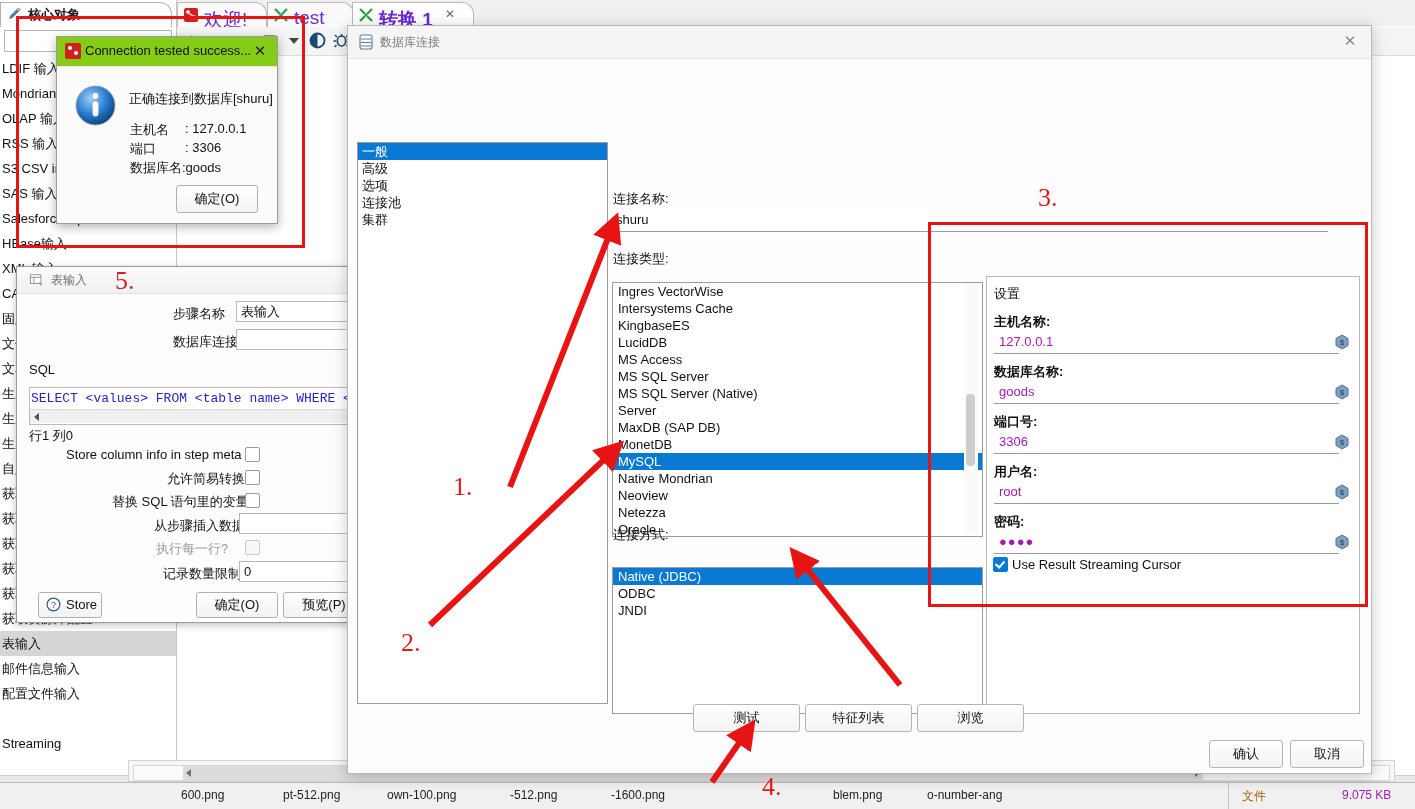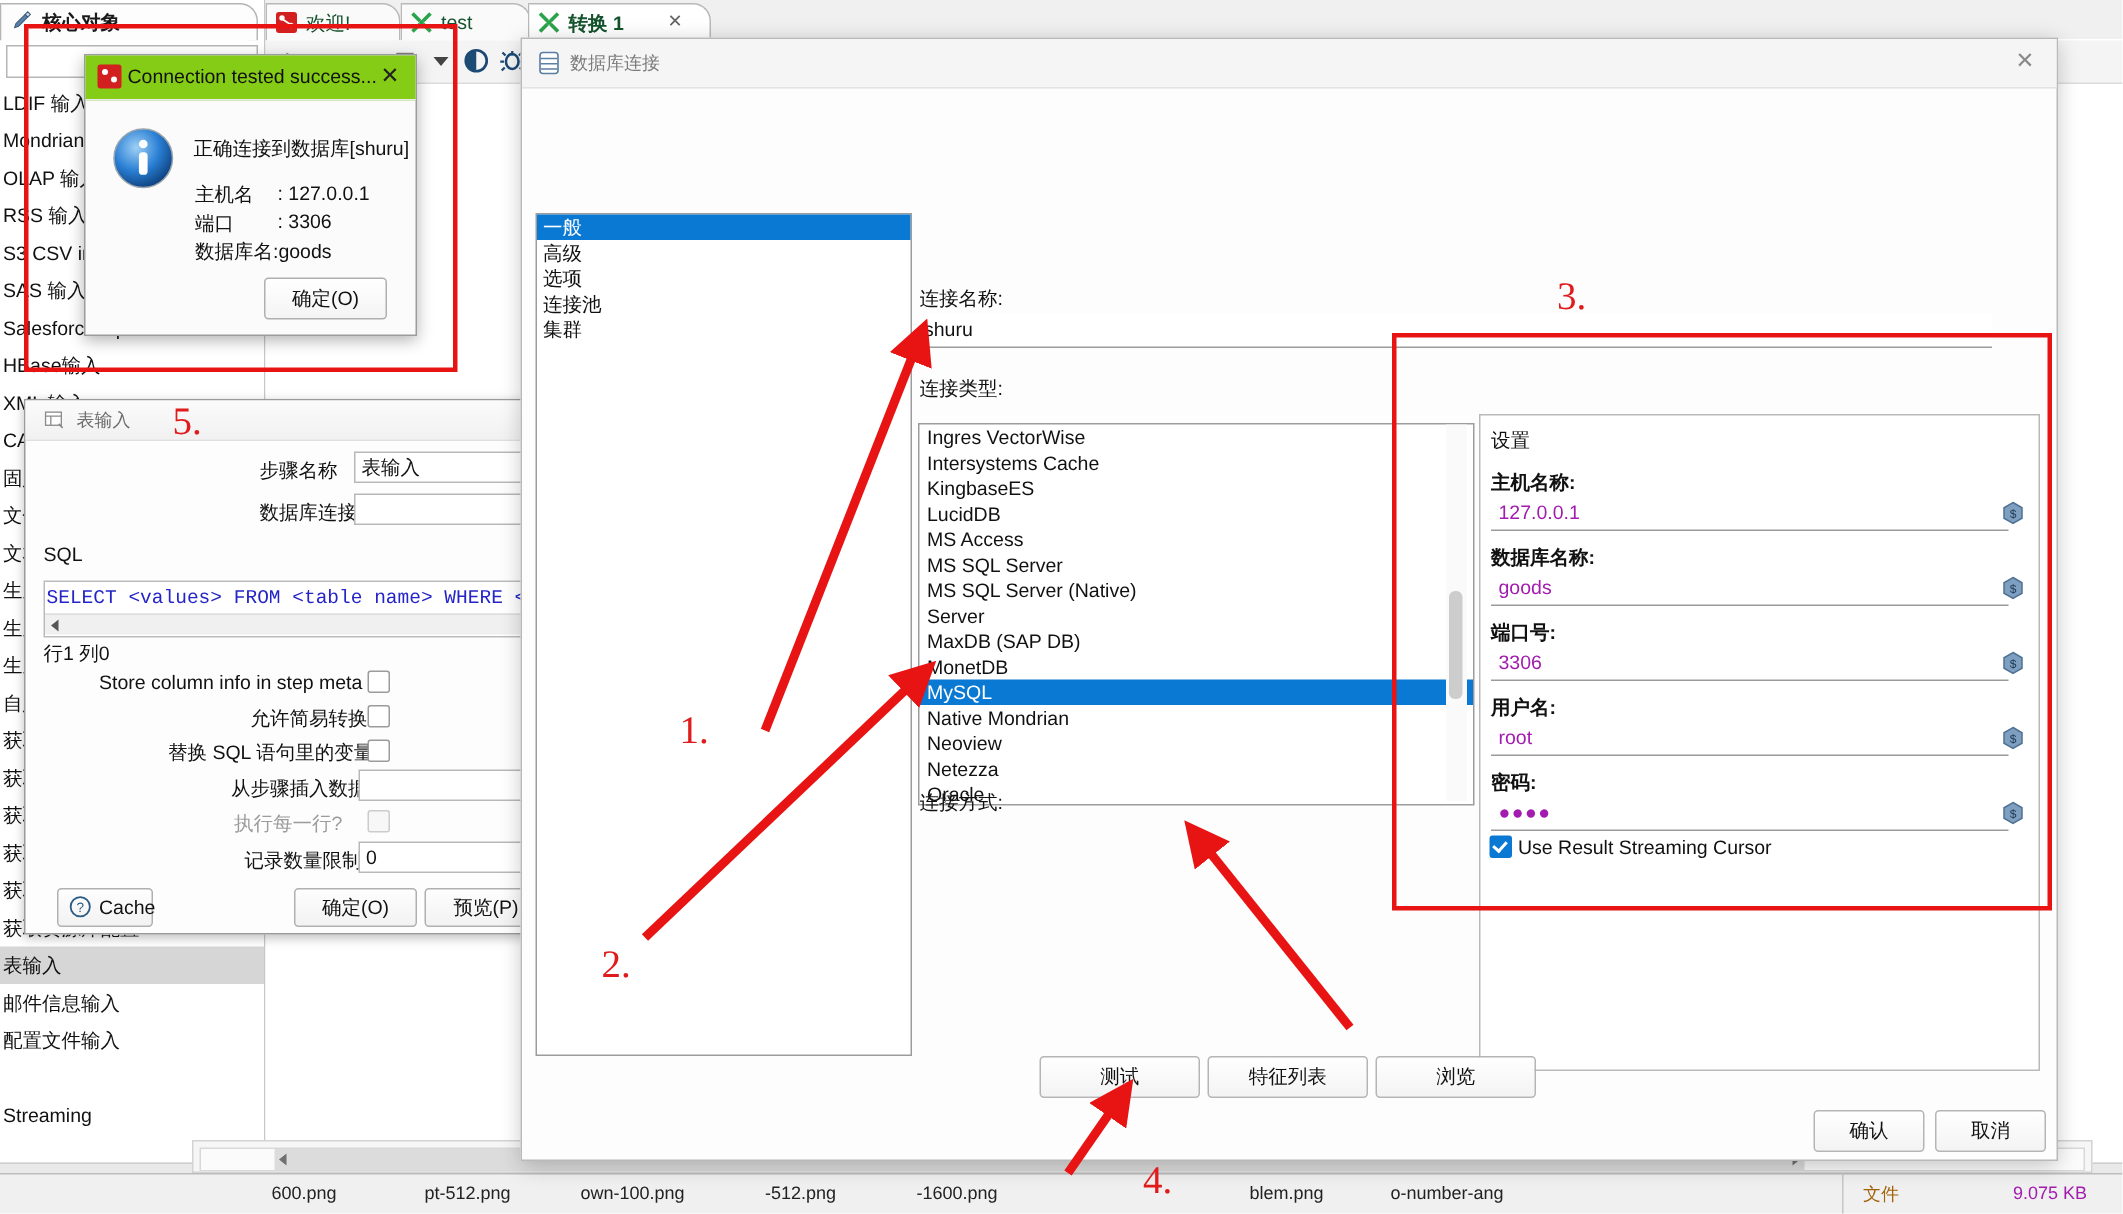--- a/index.html
+++ b/index.html
@@ -30,21 +30,21 @@
   .tree{position:absolute;left:0;top:56px;width:176px;}
   .tree-item{height:25px;line-height:25px;padding-left:2px;font-size:13px;color:#111;white-space:nowrap;overflow:hidden;}
   .tree-item.sel{background:#d6d6d6;}
 
   
   #canvas{left:177px;top:56px;width:1238px;height:724px;background:#ffffff;}
 
   
   #tabstrip{left:177px;top:0px;width:1238px;height:26px;background:#f0f0f0;}
   .etab{position:absolute;top:2px;height:24px;background:#fafafa;border:1px solid #b9b9b9;border-bottom:none;border-radius:0 12px 0 0;}
-  .etab .lbl{position:absolute;left:26px;top:4px;font-size:13px;color:#14532d;white-space:nowrap;}
+  .etab .lbl{position:absolute;left:26px;top:4px;font-size:19px;color:#6d28d9;white-space:nowrap;}
   .etab.active{background:#ffffff;}
   .etab.active .lbl{font-weight:bold;}
   .etab .ico{position:absolute;left:5px;top:4px;width:16px;height:16px;}
   .etab .x{position:absolute;top:4px;font-size:12px;color:#666;}
 
   
   #toolbar{left:177px;top:27px;width:1238px;height:28px;background:#f4f4f4;border-bottom:1px solid #dcdcdc;}
 
   
   #bottom-strip{left:0;top:781px;width:1415px;height:28px;background:#f0f0f0;border-top:1px solid #c0c0c0;}
@@ -276,21 +276,21 @@
   <div class="ti-cb dis" style="left:228px;top:273px;"></div>
 
   <div class="ti-row" style="left:146px;top:298px;">记录数量限制</div>
   <div class="ti-inp" style="left:222px;top:294px;width:127px;">0</div>
 
   <div class="ti-btn" style="left:21px;top:325px;width:62px;">
     <svg style="position:absolute;left:7px;top:4px;" width="15" height="15" viewBox="0 0 15 15">
       <circle cx="7.5" cy="7.5" r="6.4" fill="none" stroke="#2b5a86" stroke-width="1.2"></circle>
       <text x="7.5" y="11" font-size="9" text-anchor="middle" fill="#2b5a86" font-family="sans-serif">?</text>
     </svg>
-    <span style="position:absolute;left:27px;top:0;">Cache</span>
+    <span style="position:absolute;left:27px;top:0;">Store</span>
   </div>
   <div class="ti-btn" style="left:179px;top:325px;width:80px;">确定(O)</div>
   <div class="ti-btn" style="left:266px;top:325px;width:80px;">预览(P)</div>
 </div>
 
 <div class="abs" id="dbdlg">
   <div id="db-title">
     <svg class="db-ico" viewBox="0 0 14 16">
       <rect x="1" y="1" width="12" height="14" rx="2" fill="#fff" stroke="#5b7fa2" stroke-width="1.1"></rect>
       <path d="M1.5 5h11M1.5 8.5h11M1.5 12h11" stroke="#5b7fa2" stroke-width="1"></path>
@@ -325,20 +325,25 @@
       <div class="tl sel">MySQL</div>
       <div class="tl">Native Mondrian</div>
       <div class="tl">Neoview</div>
       <div class="tl">Netezza</div>
       <div class="tl">Oracle</div>
     </div>
   <div id="type-scroll"></div>
   <div id="type-thumb"></div>
 
   <div class="lbl" style="left:265px;top:500px;">连接方式:</div>
+  <div id="access-list">
+      <div class="tl sel">Native (JDBC)</div>
+      <div class="tl">ODBC</div>
+      <div class="tl">JNDI</div>
+    </div>
 
   <div id="settings-box"></div>
   <div class="set-lbl" style="left:646px;top:259px;font-weight:normal;">设置</div>
 
   <div class="set-lbl" style="left:646px;top:287px;">主机名称:</div>
   <div class="set-inp" style="top:305px;">127.0.0.1</div>
   <svg class="var-ico" style="top:308px;" viewBox="0 0 16 16">
       <path d="M8 1l6 3.5v7L8 15 2 11.5v-7z" fill="#7f9fc0" stroke="#4f7194"></path>
       <text x="8" y="11" font-size="8" text-anchor="middle" fill="#1b3a55" font-family="sans-serif">$</text>
     </svg>

